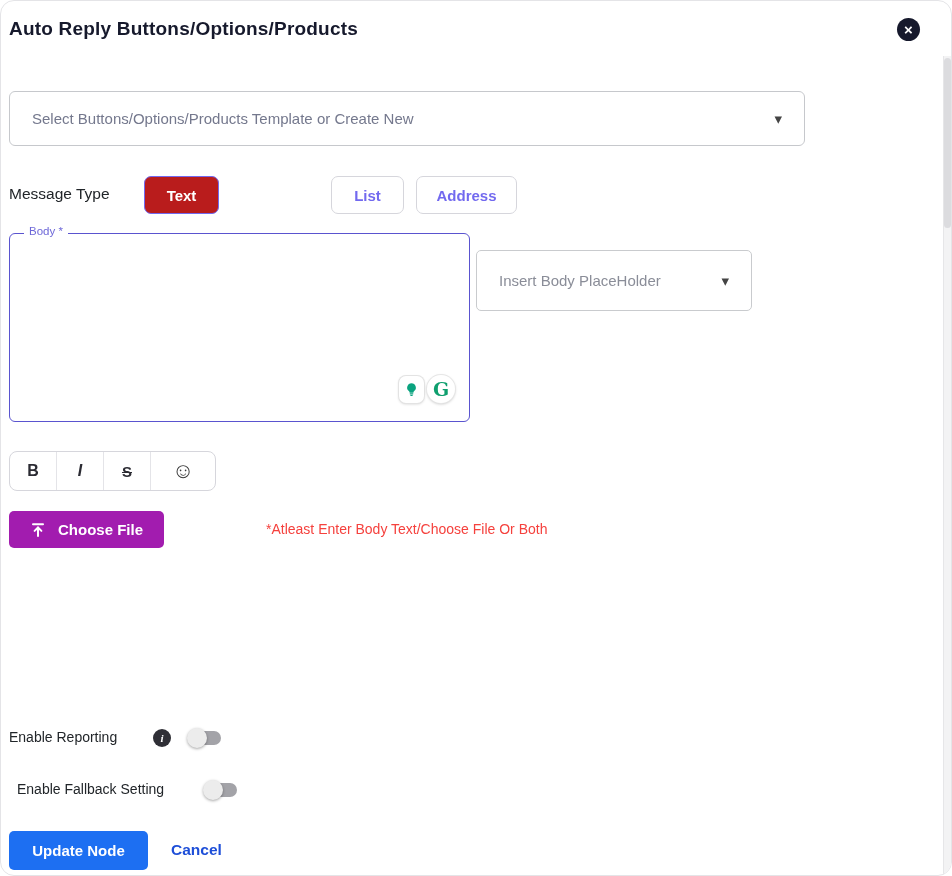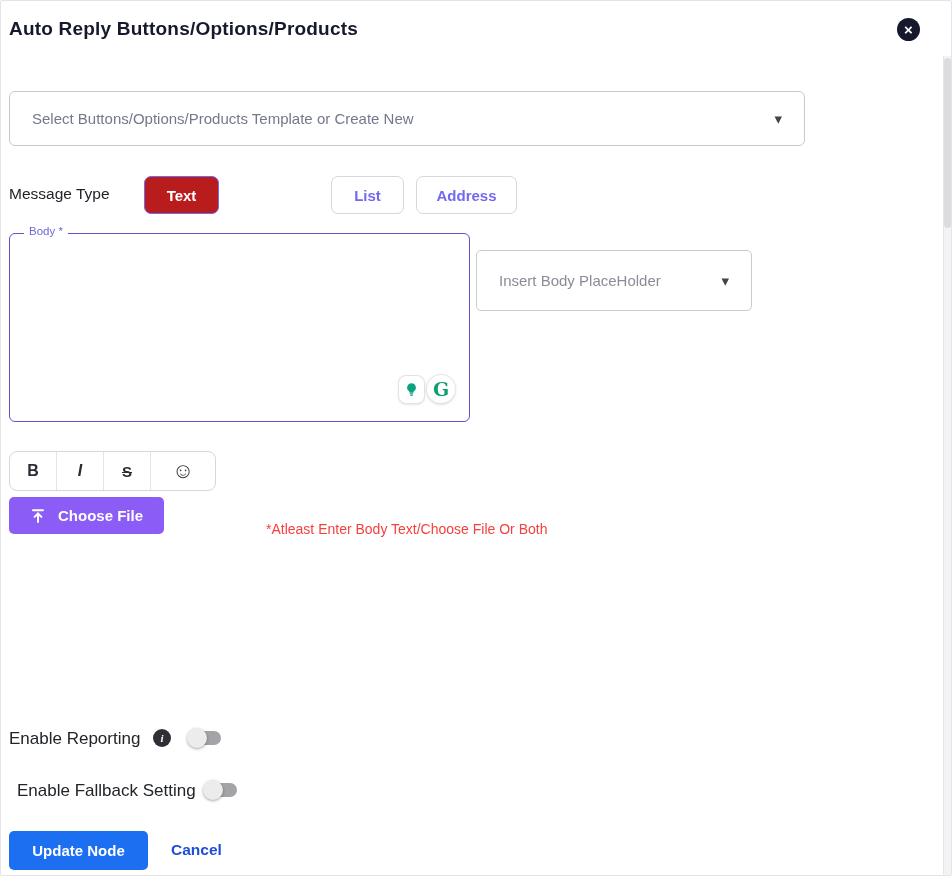--- a/index.html
+++ b/index.html
@@ -1,21 +1,21 @@
 <!DOCTYPE html>
 <html><head>
 <meta charset="utf-8">
 <style>
   * { margin:0; padding:0; box-sizing:border-box; }
   html,body { background:#fff; }
   body { font-family:"Liberation Sans", sans-serif; }
 
   .modal {
     position:relative; width:952px; height:876px; background:#fff;
-    border:1px solid #e4e4e7; border-radius:2px; overflow:hidden;
+    border:1px solid #e4e4e7; border-radius:14px; overflow:hidden;
     color:#212529;
   }
 
   
   .title {
     position:absolute; left:8px; top:17px;
     font-size:19px; font-weight:700; color:#16192c; letter-spacing:.2px;
   }
   .close-btn {
     position:absolute; right:31px; top:17px; width:23px; height:23px;
@@ -92,31 +92,31 @@
     border-right:1px solid #e4e4e8; cursor:pointer; color:#2b2b33;
   }
   .fmt-cell:last-child { border-right:none; width:64px; }
   .fmt-bold { font-weight:800; font-size:16px; }
   .fmt-italic { font-style:italic; font-weight:600; font-size:16px; }
   .fmt-strike { text-decoration:line-through; font-weight:600; font-size:15px; }
   .fmt-emoji { font-size:22px; color:#3a3a3a; }
 
   
   .choose-file {
-    position:absolute; left:8px; top:496px; width:155px; height:37px;
-    background:#8b5cf6; border:none; border-radius:5px; color:#fff;
+    position:absolute; left:8px; top:510px; width:155px; height:37px;
+    background:#a21caf; border:none; border-radius:5px; color:#fff;
     font-size:15px; font-weight:600; display:flex; align-items:center;
     justify-content:center; gap:12px; cursor:pointer; font-family:inherit;
   }
   .warning {
     position:absolute; left:265px; top:520px; font-size:14px; color:#f5413d;
   }
 
   
-  .setting-label { position:absolute; left:8px; font-size:17px; color:#212529; }
+  .setting-label { position:absolute; left:8px; font-size:14px; color:#212529; }
   .lbl-reporting { top:728px; }
   .lbl-fallback  { top:780px;margin-left:8px; }
   .info-icon {
     position:absolute; left:152px; top:728px; width:18px; height:18px;
     border-radius:50%; background:#2f2f36; color:#fff; font-size:11px;
     font-weight:700; font-style:italic; display:flex; align-items:center;
     justify-content:center; cursor:pointer; font-family:"Liberation Serif", serif;
   }
   .switch { position:absolute; width:37px; height:20px; cursor:pointer; }
   .sw-reporting { left:186px; top:727px; }

